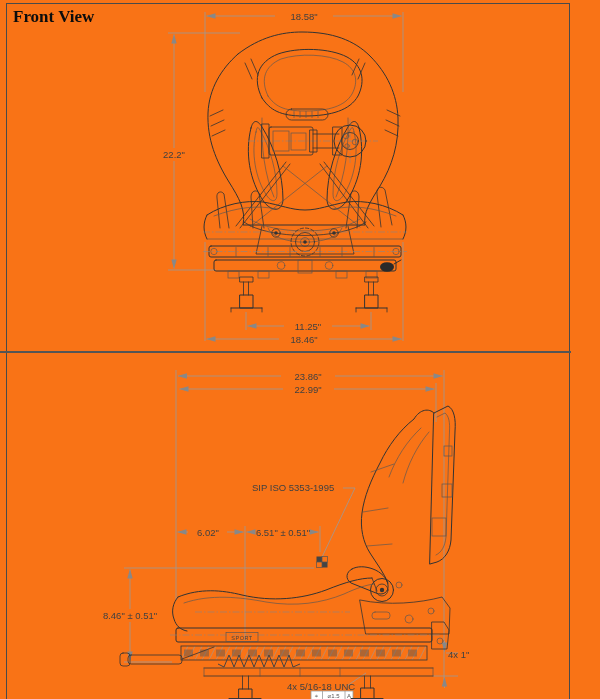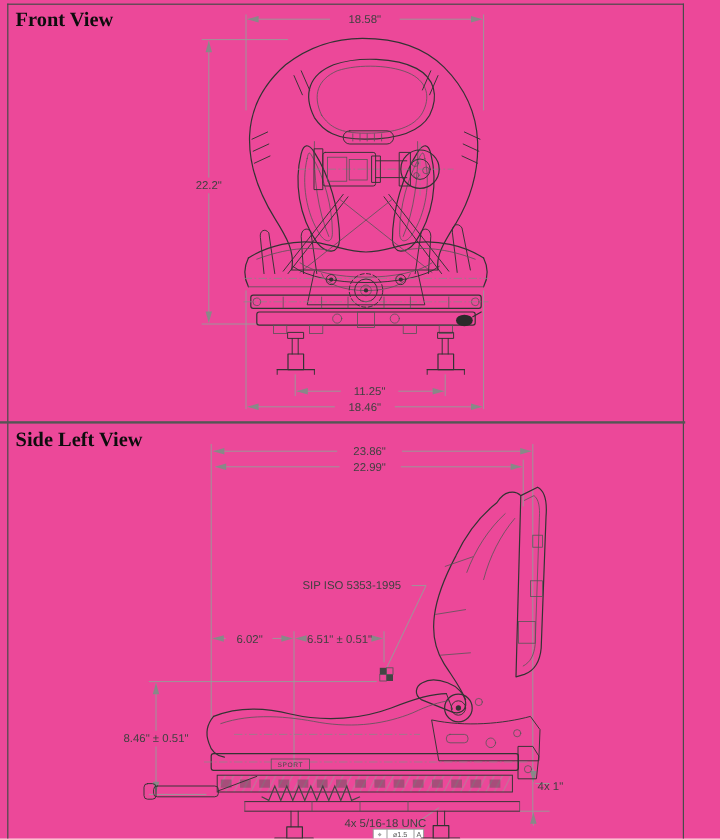--- a/index.html
+++ b/index.html
@@ -1,16 +1,16 @@
 <!DOCTYPE html>
 <html><head>
 <meta charset="utf-8">
 <style>
   html,body{margin:0;padding:0;background:#fff}
-  .page{position:relative;width:600px;height:699px;background:#ec4899;overflow:hidden;
+  .page{position:relative;width:600px;height:699px;background:#f97316;overflow:hidden;
         font-family:"Liberation Sans",sans-serif}
   .sheet-frame{position:absolute;left:6px;top:3px;width:562px;height:696px;
         border-left:1.5px solid #4a4a4a;border-top:1.5px solid #4a4a4a;border-right:1.5px solid #4a4a4a}
   .view-divider{position:absolute;left:0;top:351px;width:571px;height:2px;background:#555}
   .view-title{position:absolute;font-family:"Liberation Serif",serif;font-weight:bold;
         font-size:17px;color:#0d0d0d;white-space:nowrap}
   .vt-front{left:13px;top:7px}
   .vt-side{left:13px;top:357px}
   svg{position:absolute;overflow:hidden}
   text{font-family:"Liberation Sans",sans-serif}
@@ -24,21 +24,20 @@
   .x{stroke:#9a9a9a;fill:none;stroke-width:.8}
 </style>
 </head>
 <body>
 
 <div class="page">
   <div class="sheet-frame"></div>
   <div class="view-divider"></div>
 
   <div class="view-title vt-front">Front View</div>
-  <div class="view-title vt-side">Side Left View</div>
 
   <svg style="left:100px;top:8px" width="380" height="343" viewBox="100 8 380 343">
     <defs>
       <marker id="arwF" markerWidth="11" markerHeight="8" refX="10" refY="3.5" orient="auto" markerUnits="userSpaceOnUse">
         <path d="M10.5,3.5 L1,0.8 L1,6.2 Z" fill="#888"></path>
       </marker>
     </defs>
 
     <g>
       <line class="x" x1="205" y1="92" x2="205" y2="12"></line>

